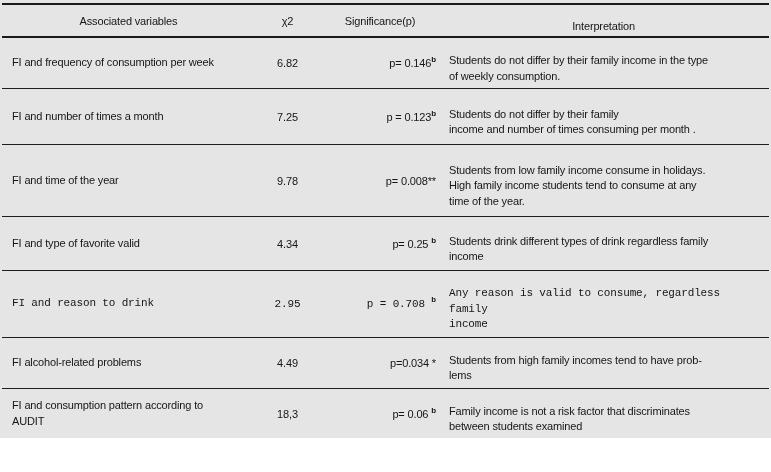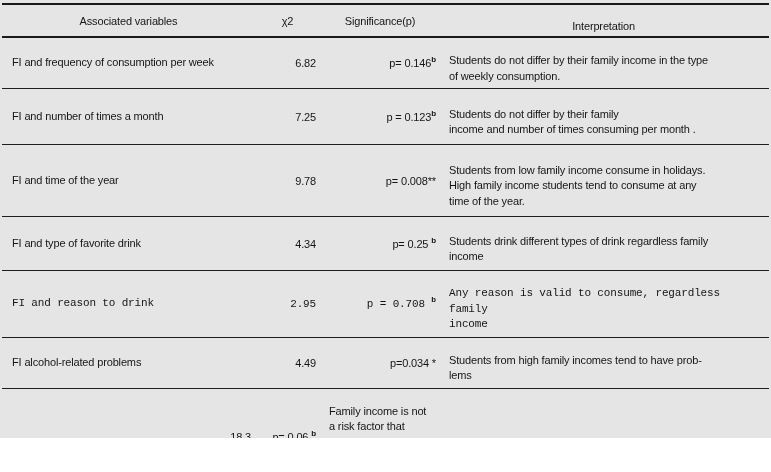--- a/index.html
+++ b/index.html
@@ -29,21 +29,21 @@
     border-bottom: 1px solid #1f1f1f;
   }
   .row:last-child { border-bottom: none; }
   .thead { border-bottom: 2px solid #1a1a1a; }
   .cell {
     display: flex;
     align-items: center;
     padding: 4px 4px;
   }
   .c1 { justify-content: flex-start; padding-left: 10px; text-align: left; }
-  .c2 { justify-content: flex-end; text-align: center; }
+  .c2 { justify-content: center; text-align: center; }
   .c3 { justify-content: flex-end; text-align: center; }
   .c4 { justify-content: flex-start; padding-left: 9px; padding-right: 6px; text-align: left; margin-top: 11px; }
   .thead .cell { justify-content: center; text-align: center; padding-left: 4px; }
   .multiline { white-space: pre-line; line-height: 15.5px; }
   .sig sup {
     font-weight: bold;
     font-size: 8px;
     vertical-align: super;
     line-height: 0;
   }
@@ -124,21 +124,21 @@
         </div>
       <div class="cell c4">
           <span class="multiline">Students from low family income consume in holidays.
 High family income students tend to consume at any
 time of the year.</span>
         </div>
     </div>
 
     <div class="row rh-5">
       <div class="cell c1">
-          <span class="multiline">FI and type of favorite drink</span>
+          <span class="multiline">FI and type of favorite valid</span>
         </div>
       <div class="cell c2">
           <span>4.34</span>
         </div>
       <div class="cell c3">
           <span class="sig"><span>p= 0.25 </span><sup>b</sup></span>
         </div>
       <div class="cell c4">
           <span class="multiline">Students drink different types of drink regardless family
 income</span>
@@ -171,20 +171,24 @@
       <div class="cell c3">
           <span class="sig"><span>p=0.034 *</span><sup></sup></span>
         </div>
       <div class="cell c4">
           <span class="multiline">Students from high family incomes tend to have prob-
 lems</span>
         </div>
     </div>
 
     <div class="row rh-8">
+      <div class="cell c1">
+          <span class="multiline">FI and consumption pattern according to
+AUDIT</span>
+        </div>
       <div class="cell c2">
           <span>18,3</span>
         </div>
       <div class="cell c3">
           <span class="sig"><span>p= 0.06 </span><sup>b</sup></span>
         </div>
       <div class="cell c4">
           <span class="multiline">Family income is not a risk factor that discriminates
 between students examined</span>
         </div>

